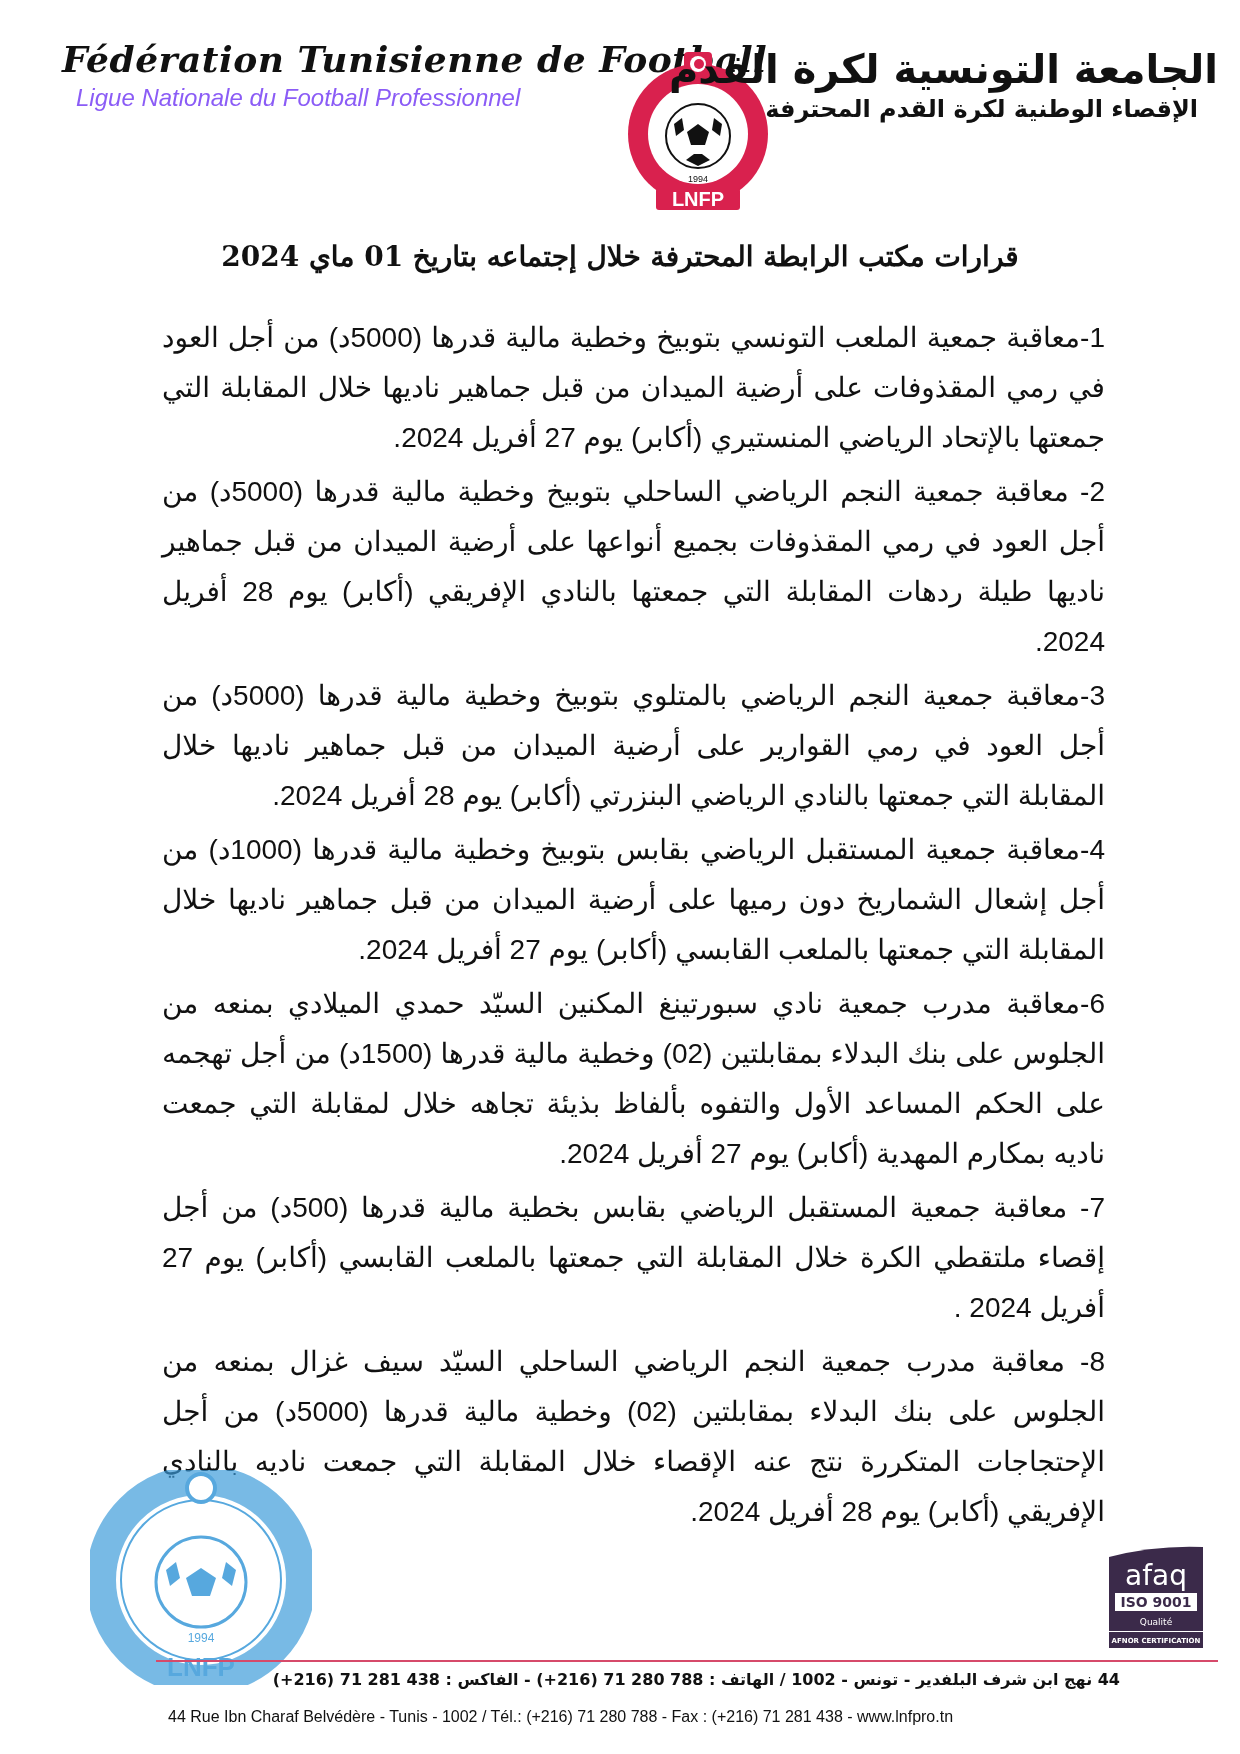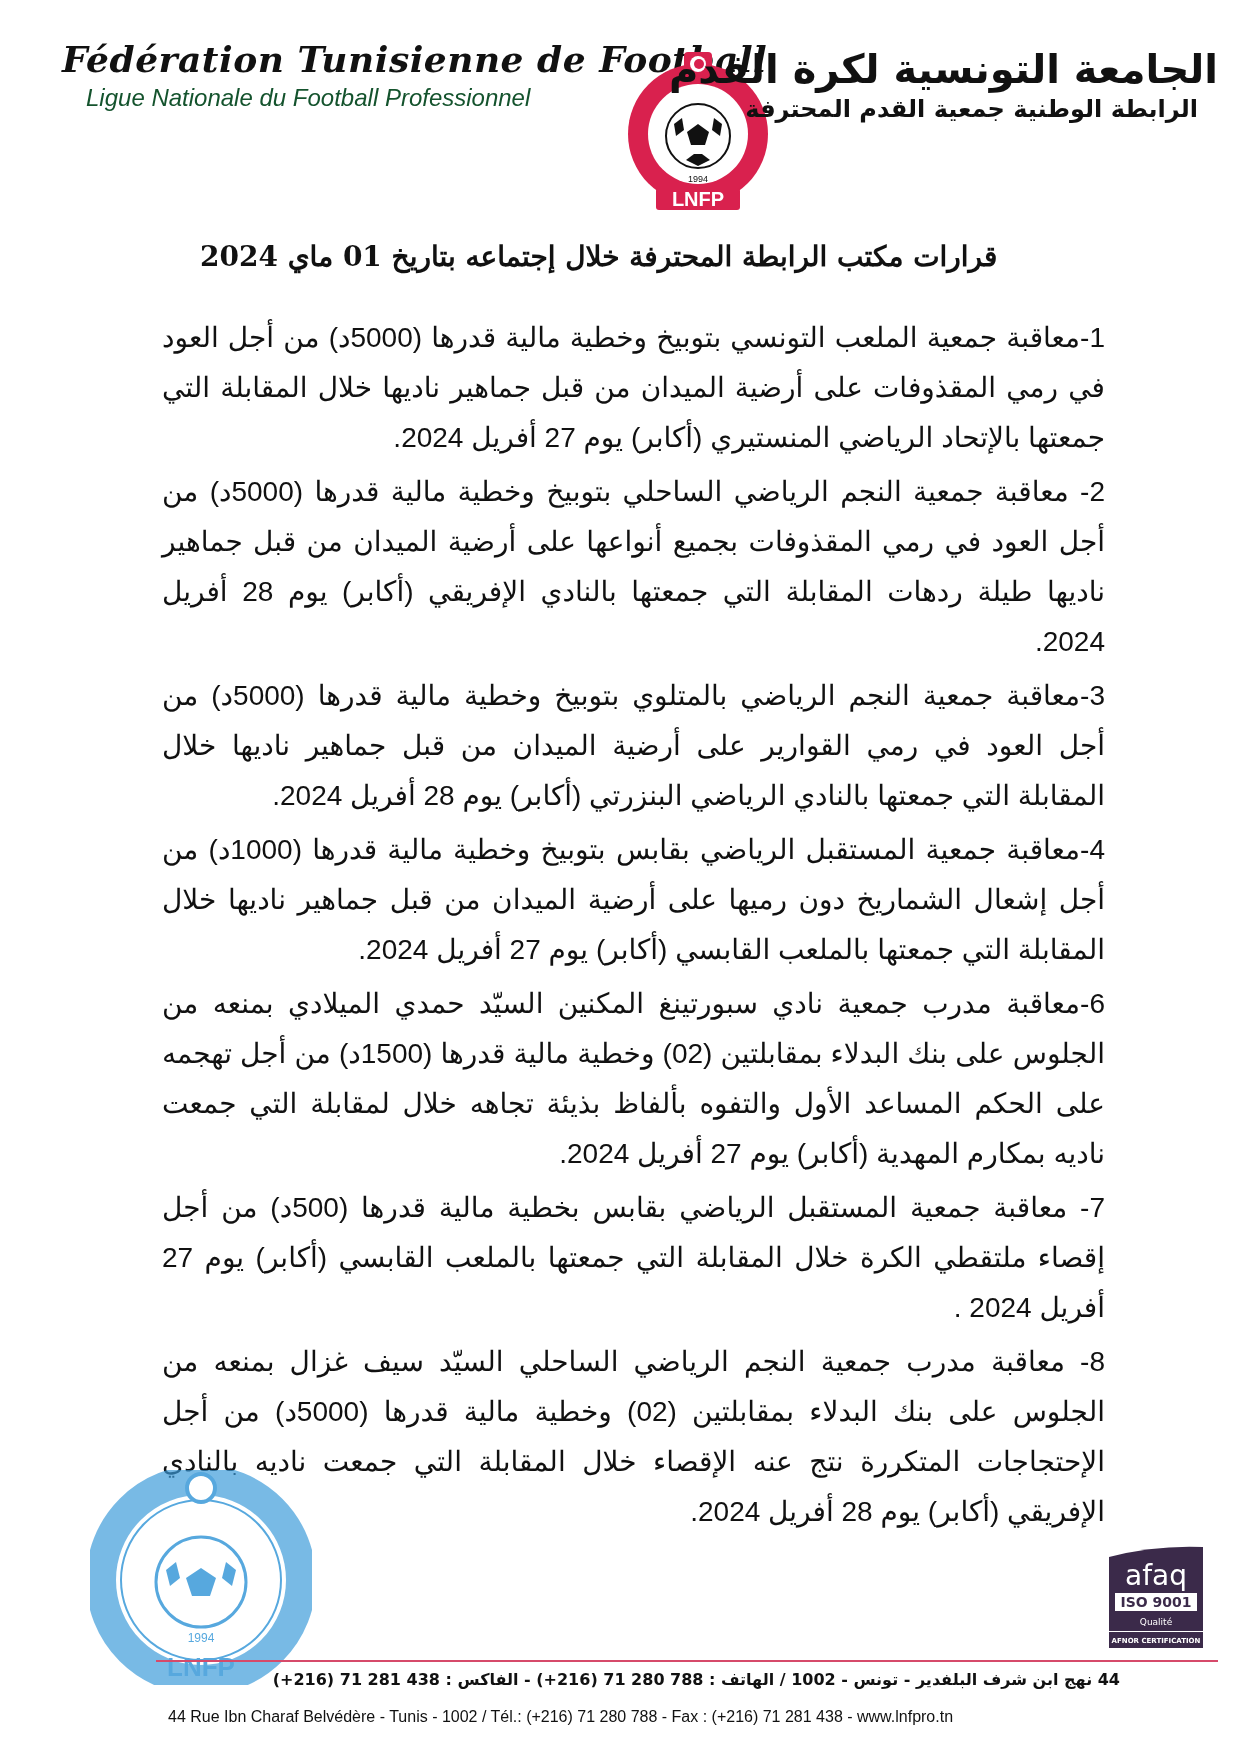--- a/index.html
+++ b/index.html
@@ -1,24 +1,24 @@
 <!DOCTYPE html>
 <html><head>
 <meta charset="utf-8">
 <style>
   html, body { margin: 0; padding: 0; background: #ffffff; }
   body { width: 1240px; height: 1754px; position: relative; overflow: hidden; color: #111; }
   .header-left { position: absolute; left: 62px; top: 38px; width: 520px; }
   .fed-title { font-family: "DejaVu Serif", serif; font-style: italic; font-weight: bold; font-size: 36px; letter-spacing: 0.5px; color: #111; white-space: nowrap; }
-  .ligue-sub { font-family: "Liberation Sans", sans-serif; font-style: italic; font-size: 24px; margin-top: 4px; margin-left: 24px; color: #14532d; white-space: nowrap; }
+  .ligue-sub { font-family: "Liberation Sans", sans-serif; font-style: italic; font-size: 24px; margin-top: 4px; margin-left: 14px; color: #8b5cf6; white-space: nowrap; }
   .header-right { position: absolute; right: 22px; top: 34px; width: 480px; text-align: right; direction: rtl; margin-top: 11px; }
   .ar-fed { font-family: "DejaVu Sans", sans-serif; font-weight: bold; font-size: 40px; line-height: 48px; white-space: nowrap; }
   .ar-ligue { font-family: "DejaVu Sans", sans-serif; font-weight: bold; font-size: 24px; line-height: 32px; white-space: nowrap; padding-right: 20px; }
   .logo { position: absolute; left: 618px; top: 42px; width: 160px; height: 170px; }
-  .doc-title { position: absolute; left: 200px; right: 200px; top: 240px; text-align: left; direction: rtl; font-family: "DejaVu Serif", serif; font-weight: bold; font-size: 28px; }
+  .doc-title { position: absolute; left: 200px; right: 200px; top: 240px; text-align: center; direction: rtl; font-family: "DejaVu Serif", serif; font-weight: bold; font-size: 28px; }
   .body-text { position: absolute; left: 162px; right: 135px; top: 313px; direction: rtl; text-align: justify; font-family: Liberation Sans, sans-serif; font-size: 28px; line-height: 50px; }
   .decision { margin: 0 0 4px 0; }
   .stamp { position: absolute; left: 90px; top: 1470px; width: 222px; height: 215px; opacity: 0.85; }
   .afaq { position: absolute; left: 1105px; top: 1545px; width: 102px; height: 103px; }
   .footer-line { position: absolute; left: 156px; right: 22px; top: 1660px; height: 2px; background: #d64a6a; }
   .footer-ar { position: absolute; left: 160px; right: 120px; top: 1670px; direction: rtl; text-align: right; font-family: "DejaVu Sans", sans-serif; font-weight: bold; font-size: 16px; white-space: nowrap; }
   .footer-fr { position: absolute; left: 168px; top: 1708px; font-family: "Liberation Sans", sans-serif; font-size: 16px; white-space: nowrap; }
 </style>
 </head>
 <body>
@@ -41,21 +41,21 @@
     <circle cx="80" cy="22" r="8" fill="#ffffff"></circle>
     <circle cx="81" cy="22" r="5" fill="#d9214e"></circle>
     <rect x="38" y="146" width="84" height="22" rx="3" fill="#d9214e"></rect>
     <text x="80" y="140" text-anchor="middle" font-family="Liberation Sans, sans-serif" font-size="9" fill="#111">1994</text>
     <text x="80" y="164" text-anchor="middle" font-family="Liberation Sans, sans-serif" font-weight="bold" font-size="20" fill="#ffffff">LNFP</text>
   </svg>
 </div>
 
 <div class="header-right">
   <div class="ar-fed">الجامعة التونسية لكرة القدم</div>
-  <div class="ar-ligue">الرابطة الوطنية جمعية القدم المحترفة</div>
+  <div class="ar-ligue">الإقصاء الوطنية لكرة القدم المحترفة</div>
 </div>
 
 <div class="doc-title">قرارات مكتب الرابطة المحترفة خلال إجتماعه بتاريخ 01 ماي 2024</div>
 
 <div class="body-text">
   <p class="decision">1-معاقبة جمعية الملعب التونسي بتوبيخ وخطية مالية قدرها (5000د) من أجل العود في رمي المقذوفات على أرضية الميدان من قبل جماهير ناديها خلال المقابلة التي جمعتها بالإتحاد الرياضي المنستيري (أكابر) يوم 27 أفريل 2024.</p>
   <p class="decision">2- معاقبة جمعية النجم الرياضي الساحلي بتوبيخ وخطية مالية قدرها (5000د) من أجل العود في رمي المقذوفات بجميع أنواعها على أرضية الميدان من قبل جماهير ناديها طيلة ردهات المقابلة التي جمعتها بالنادي الإفريقي (أكابر) يوم 28 أفريل 2024.</p>
   <p class="decision">3-معاقبة جمعية النجم الرياضي بالمتلوي بتوبيخ وخطية مالية قدرها (5000د) من أجل العود في رمي القوارير على أرضية الميدان من قبل جماهير ناديها خلال المقابلة التي جمعتها بالنادي الرياضي البنزرتي (أكابر) يوم 28 أفريل 2024.</p>
   <p class="decision">4-معاقبة جمعية المستقبل الرياضي بقابس بتوبيخ وخطية مالية قدرها (1000د) من أجل إشعال الشماريخ دون رميها على أرضية الميدان من قبل جماهير ناديها خلال المقابلة التي جمعتها بالملعب القابسي (أكابر) يوم 27 أفريل 2024.</p>
   <p class="decision">6-معاقبة مدرب جمعية نادي سبورتينغ المكنين السيّد حمدي الميلادي بمنعه من الجلوس على بنك البدلاء بمقابلتين (02) وخطية مالية قدرها (1500د) من أجل تهجمه على الحكم المساعد الأول والتفوه بألفاظ بذيئة تجاهه خلال لمقابلة التي جمعت ناديه بمكارم المهدية (أكابر) يوم 27 أفريل 2024.</p>

